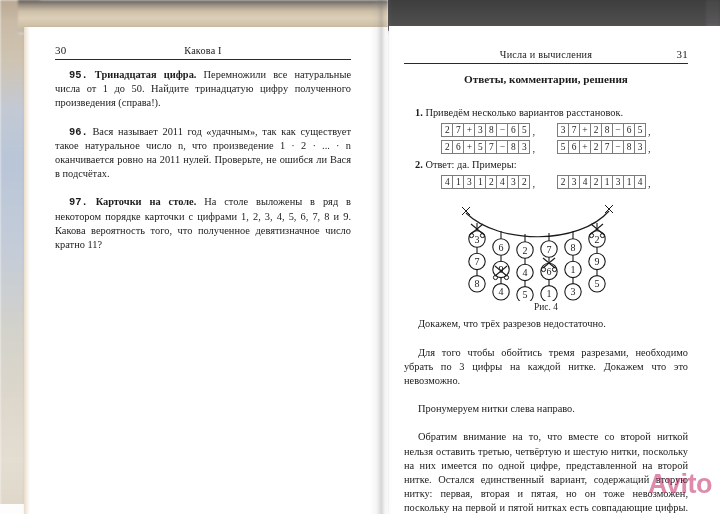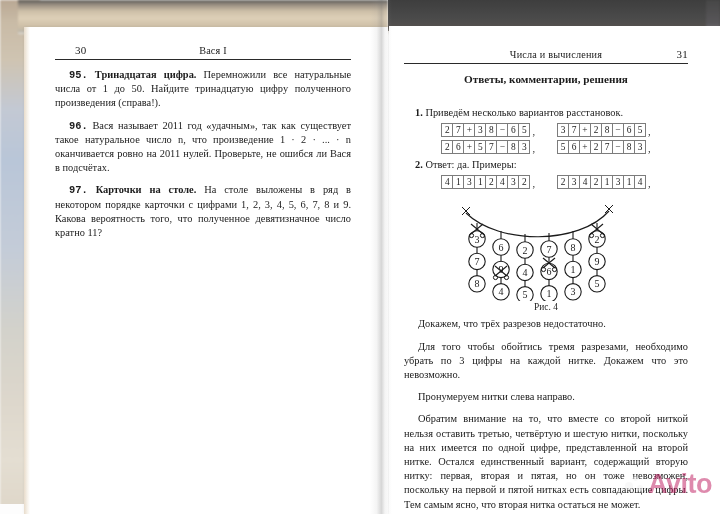--- a/index.html
+++ b/index.html
@@ -102,41 +102,40 @@
   
   .col {
     position: absolute;
     color: #1b1b1b;
   }
   .hdr {
     display: flex;
     align-items: center;
     font-size: 10.2px;
     letter-spacing: 0.2px;
-    margin-left: 20px;
   }
   .hdr .folio { font-size: 11px; }
   .hdr .rt { flex: 1; text-align: center; }
   .rule {
     border: 0;
     border-top: 1px solid #2a2a2a;
     margin: 3px 0 0 0;
   }
 
   p.body {
     margin: 0;
     text-align: justify;
     text-justify: inter-word;
     font-size: 10.4px;
     line-height: 14.2px;
     text-indent: 14px;
     -webkit-hyphens: auto;
     hyphens: auto;
   }
-  p.body + p.body { margin-top: 8px; }
+  p.body + p.body { margin-top: 14px; }
   .num { font-weight: bold; font-family: Liberation Mono, monospace; }
   .ttl { font-weight: bold; }
 
   .section-title {
     text-align: center;
     font-weight: bold;
     font-size: 11.2px;
     margin: 9px 0 12px 0;
   }
 
@@ -219,21 +218,21 @@
   <div class="bg-top-left"></div>
   <div class="bg-top-right"></div>
   <div class="bg-topright-corner"></div>
   <div class="bg-bottom"></div>
 
   <div class="page page-left">
     <div class="col" style="left:31px; top:17px; width:296px;">
 
       <div class="hdr">
         <span class="folio">30</span>
-        <span class="rt">Вася I</span>
+        <span class="rt">Какова I</span>
         <span class="folio" style="visibility:hidden;">30</span>
       </div>
       <hr class="rule">
 
       <div style="height:8px;"></div>
 
       <p class="body">
         <span class="num">95.</span>
         <span class="ttl">Тринадцатая цифра.</span>
         <span>Перемножили все натуральные числа от 1 до 50. Найдите тринадцатую цифру полученного произведения (справа!).</span>

